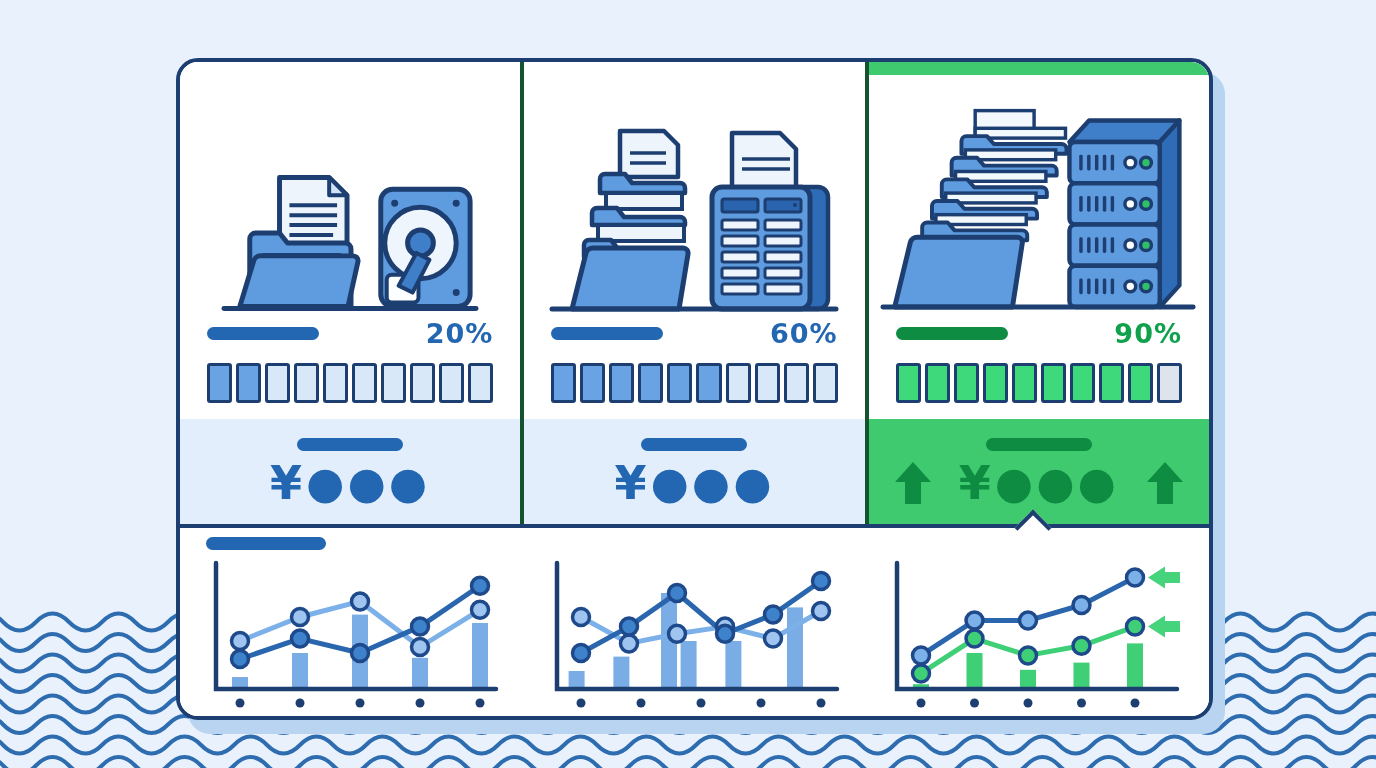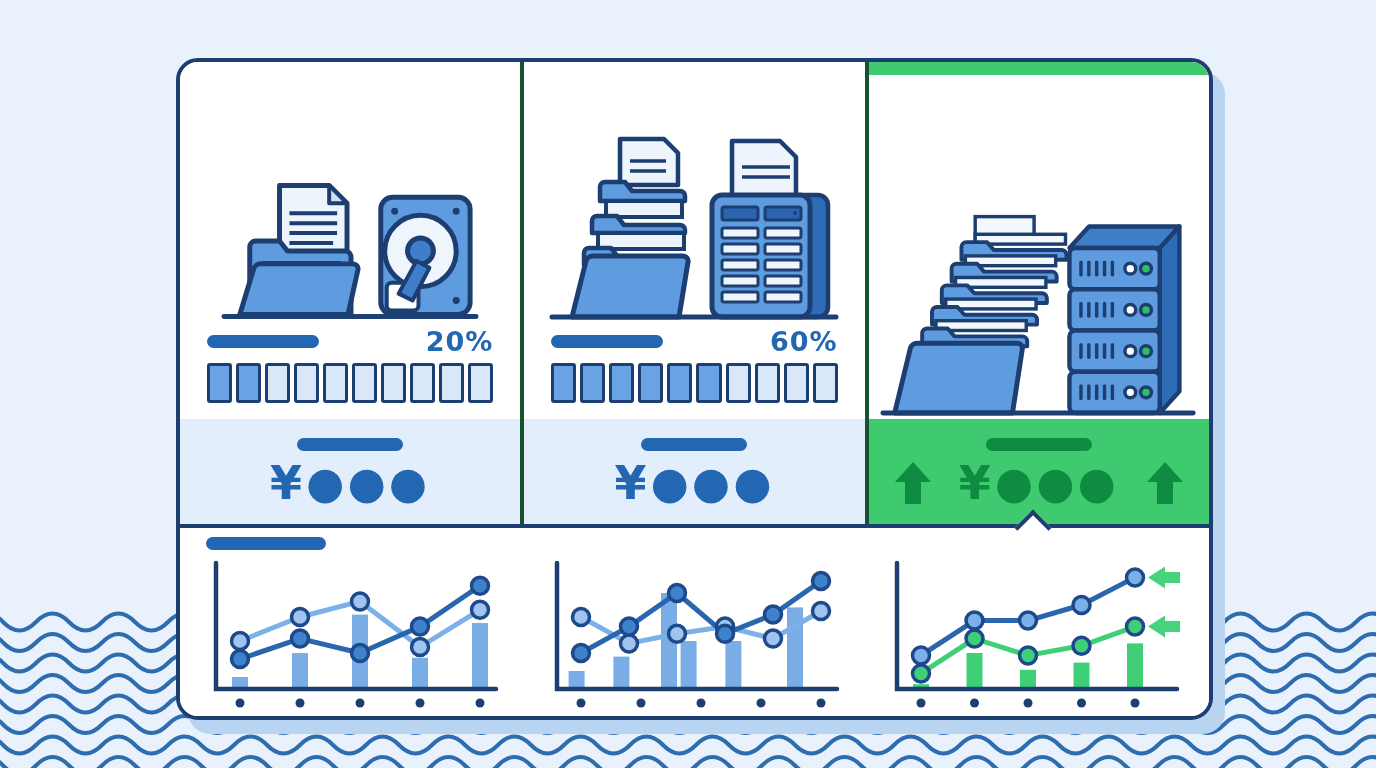--- a/index.html
+++ b/index.html
@@ -7,21 +7,21 @@
   #waves{position:absolute;left:0;top:600px;width:1376px;height:168px;z-index:0;}
   .card{position:absolute;left:176px;top:58px;width:1029px;height:654px;background:#ffffff;
         border:4px solid #1d3e71;border-radius:22px;box-shadow:12px 14px 0 #b9d4f1;z-index:1;
         display:flex;flex-direction:column;overflow:hidden;}
   .top-row{height:462px;display:flex;}
   .plan-col{flex:1;display:flex;flex-direction:column;position:relative;background:#fff;min-width:0;}
   .plan-col + .plan-col{border-left:4px solid #14532d;}
   .green-strip{position:absolute;top:0;left:0;right:0;height:13px;background:#3fca70;}
   .illus{flex:1;display:flex;align-items:flex-end;justify-content:center;overflow:hidden;}
   .meter{padding:6px 27px 16px 27px;}
-  .meter-top{display:flex;justify-content:space-between;align-items:center;margin-bottom:8px;height:28px;}
+  .meter-top{display:flex;justify-content:space-between;align-items:center;margin-bottom:16px;height:28px;}
   .pill{height:13px;border-radius:7px;background:#2366b2;}
   .pill.w110{width:112px;}
   .pill.green{background:#0e8c41;}
   .pct{font-size:27px;font-weight:700;color:#2366b2;letter-spacing:1px;}
   .pct.green{color:#0fa14c;}
   .segments{display:flex;gap:4px;height:40px;}
   .seg{flex:1;border:3px solid #1d3e71;border-radius:3px;}
   .seg-blue{background:#6aa3e3;}
   .seg-off{background:#d9e8f8;}
   .seg-green{background:#3ed97a;}
@@ -243,20 +243,38 @@
                   <rect x="222" y="197" width="3.5" height="16" rx="1.5" fill="#1d3e71"></rect>
                   <rect x="230" y="197" width="3.5" height="16" rx="1.5" fill="#1d3e71"></rect>
                   <rect x="238" y="197" width="3.5" height="16" rx="1.5" fill="#1d3e71"></rect>
                   <circle cx="258" cy="205" r="5.5" fill="#ffffff" stroke="#1d3e71" stroke-width="3.5"></circle>
                   <circle cx="274" cy="205" r="5.5" fill="#2fbf66" stroke="#1d3e71" stroke-width="3.5"></circle>
                 </g>
           </g>
           <line x1="6" y1="226" x2="322" y2="226" stroke="#1d3e71" stroke-width="5" stroke-linecap="round"></line>
         </svg>
       </div>
+      <div class="meter">
+        <div class="meter-top">
+          <div class="pill w110 green"></div>
+          <div class="pct green">90%</div>
+        </div>
+        <div class="segments">
+              <div class="seg seg-green"></div>
+              <div class="seg seg-green"></div>
+              <div class="seg seg-green"></div>
+              <div class="seg seg-green"></div>
+              <div class="seg seg-green"></div>
+              <div class="seg seg-green"></div>
+              <div class="seg seg-green"></div>
+              <div class="seg seg-green"></div>
+              <div class="seg seg-green"></div>
+              <div class="seg seg-off-gray"></div>
+            </div>
+      </div>
       <div class="plan-footer green">
         <div class="pill-sm green"></div>
         <div class="price-row">
           <svg class="up-arrow" viewBox="0 0 40 46">
             <path d="M20 2 L38 22 H28 V44 H12 V22 H2 Z"></path>
           </svg>
           <div class="price green">
             <span class="yen">¥</span>
             <span class="dots">●●●</span>
           </div>

